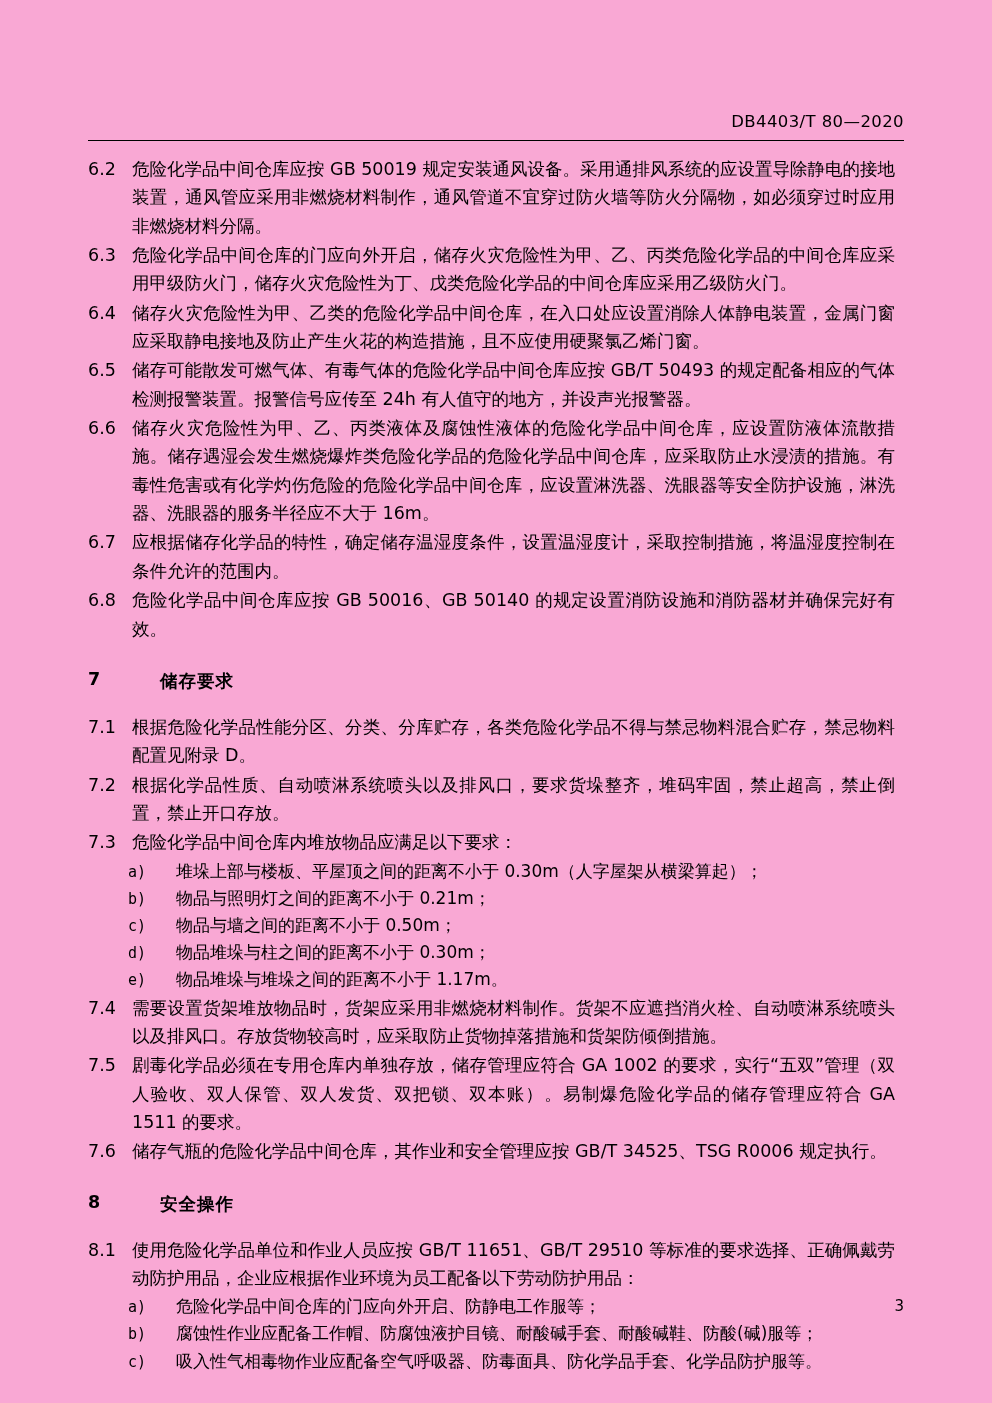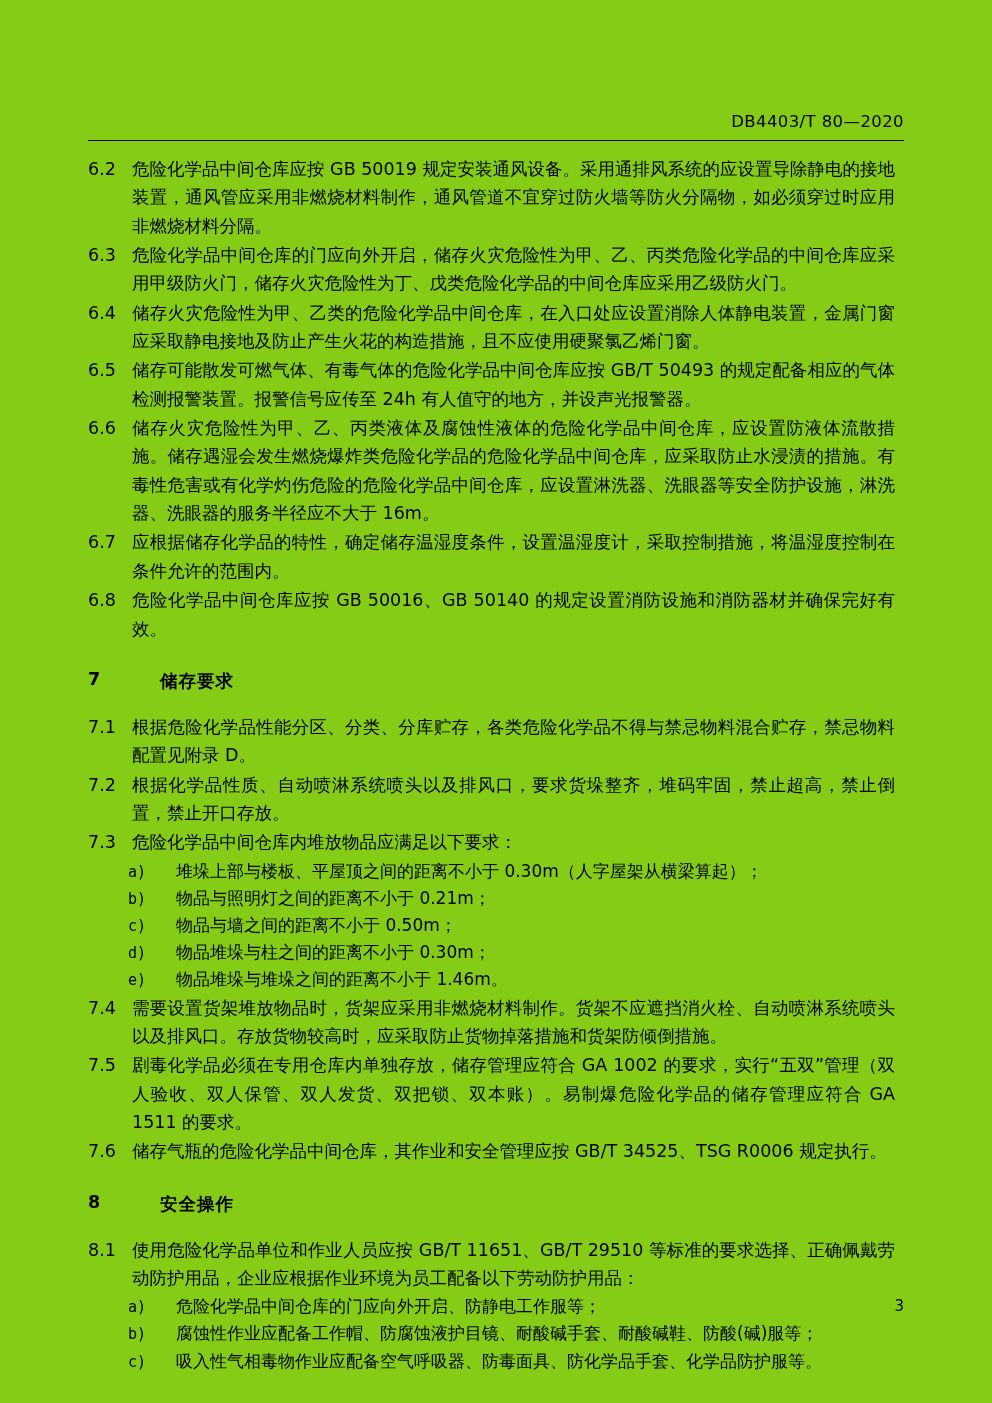--- a/index.html
+++ b/index.html
@@ -8,21 +8,21 @@
     background: #ffffff;
   }
   body {
     font-family: "DejaVu Sans", "Liberation Sans", sans-serif;
     color: #000000;
   }
   .page {
     position: relative;
     width: 992px;
     height: 1403px;
-    background: #84cc16;
+    background: #f9a8d4;
     box-sizing: border-box;
     overflow: hidden;
   }
   .header {
     position: absolute;
     top: 112px;
     right: 88px;
     font-family: "DejaVu Sans", "Liberation Sans", sans-serif;
     font-size: 16.5px;
     letter-spacing: 0.4px;
@@ -173,21 +173,21 @@
       <li>
         <span class="mark">c)</span>
         <span class="body">物品与墙之间的距离不小于 0.50m；</span>
       </li>
       <li>
         <span class="mark">d)</span>
         <span class="body">物品堆垛与柱之间的距离不小于 0.30m；</span>
       </li>
       <li>
         <span class="mark">e)</span>
-        <span class="body">物品堆垛与堆垛之间的距离不小于 1.46m。</span>
+        <span class="body">物品堆垛与堆垛之间的距离不小于 1.17m。</span>
       </li>
     </ul>
 
     <div class="para">
       <span class="num">7.4</span>
       <span class="txt">需要设置货架堆放物品时，货架应采用非燃烧材料制作。货架不应遮挡消火栓、自动喷淋系统喷头以及排风口。存放货物较高时，应采取防止货物掉落措施和货架防倾倒措施。</span>
     </div>
     <div class="para">
       <span class="num">7.5</span>
       <span class="txt">剧毒化学品必须在专用仓库内单独存放，储存管理应符合 GA 1002 的要求，实行“五双”管理（双人验收、双人保管、双人发货、双把锁、双本账）。易制爆危险化学品的储存管理应符合 GA 1511 的要求。</span>

